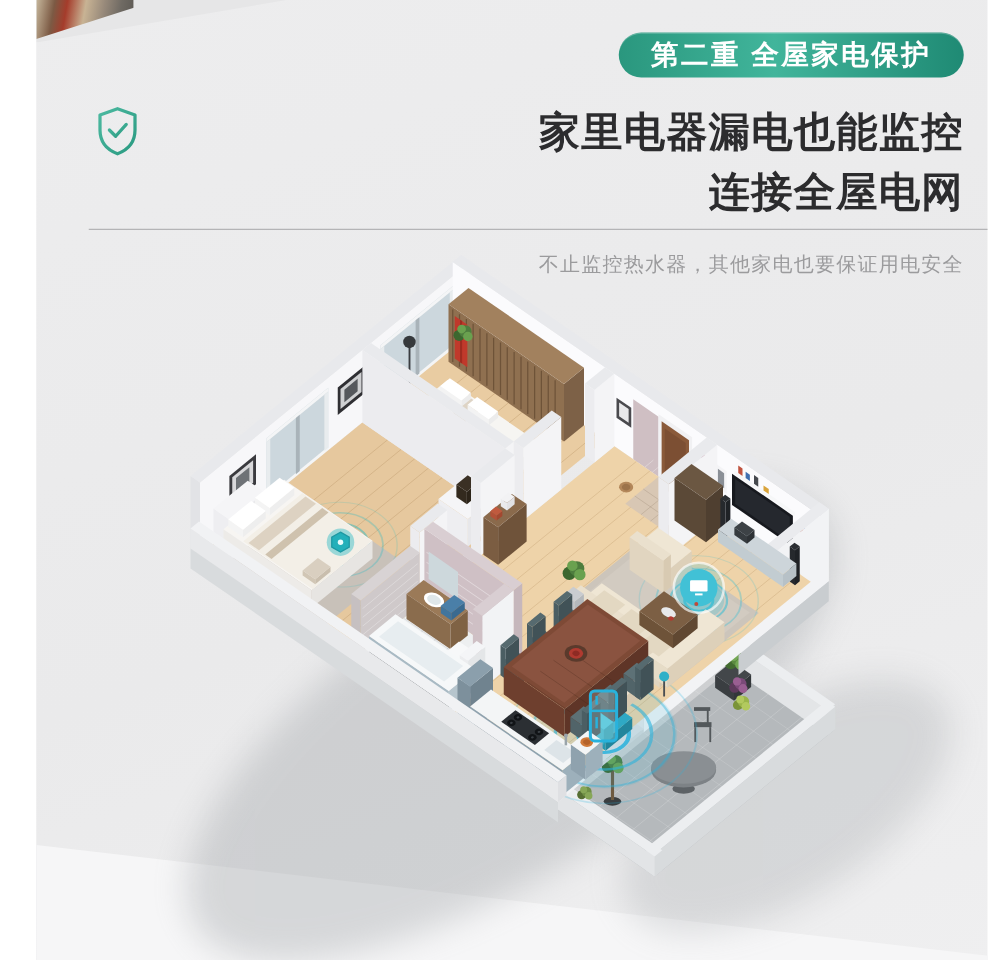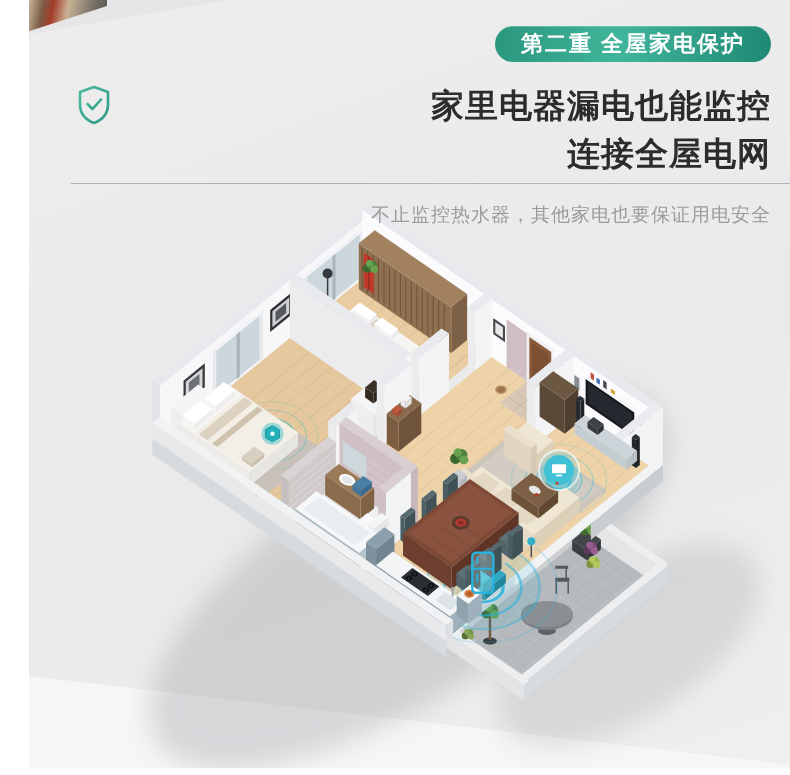--- a/index.html
+++ b/index.html
@@ -14,21 +14,21 @@
     clip-path:polygon(0 0,100% 0,100% 18%,0 92%);
     background:linear-gradient(100deg,#c6b79c 0%,#7c5a44 18%,#a53c2b 30%,#c8b394 48%,#97897a 66%,#6f6a63 82%,#585550 100%);}
   .badge{position:absolute;top:26px;right:48px;height:36px;line-height:36px;padding:0 26px;
     border-radius:18px;color:#fff;font-size:22px;font-weight:bold;letter-spacing:2px;
     background:linear-gradient(90deg,#2a977e 0%,#41b59b 45%,#1f8a74 100%);
     box-shadow:inset 0 1px 0 rgba(255,255,255,0.25);}
   .shield{position:absolute;top:84px;left:46px;width:38px;height:42px;}
   .title{position:absolute;top:82px;right:48px;text-align:right;font-size:33px;font-weight:700;
     color:#2c2c2e;line-height:48px;letter-spacing:1px;}
   .divider{position:absolute;top:183px;left:42px;right:24px;height:1px;background:#b4b4b6;}
-  .subtitle{position:absolute;top:202px;right:48px;font-size:19px;color:#9b9b9d;letter-spacing:1px;}
+  .subtitle{position:absolute;top:202px;right:48px;font-size:16px;color:#9b9b9d;letter-spacing:1px;}
   #scene{position:absolute;top:0;left:0;}
 </style>
 </head>
 <body>
 
 <div class="page">
   <div class="band-top"></div>
   <div class="wedge-bottom"></div>
   <div class="photo-frag"></div>
 

